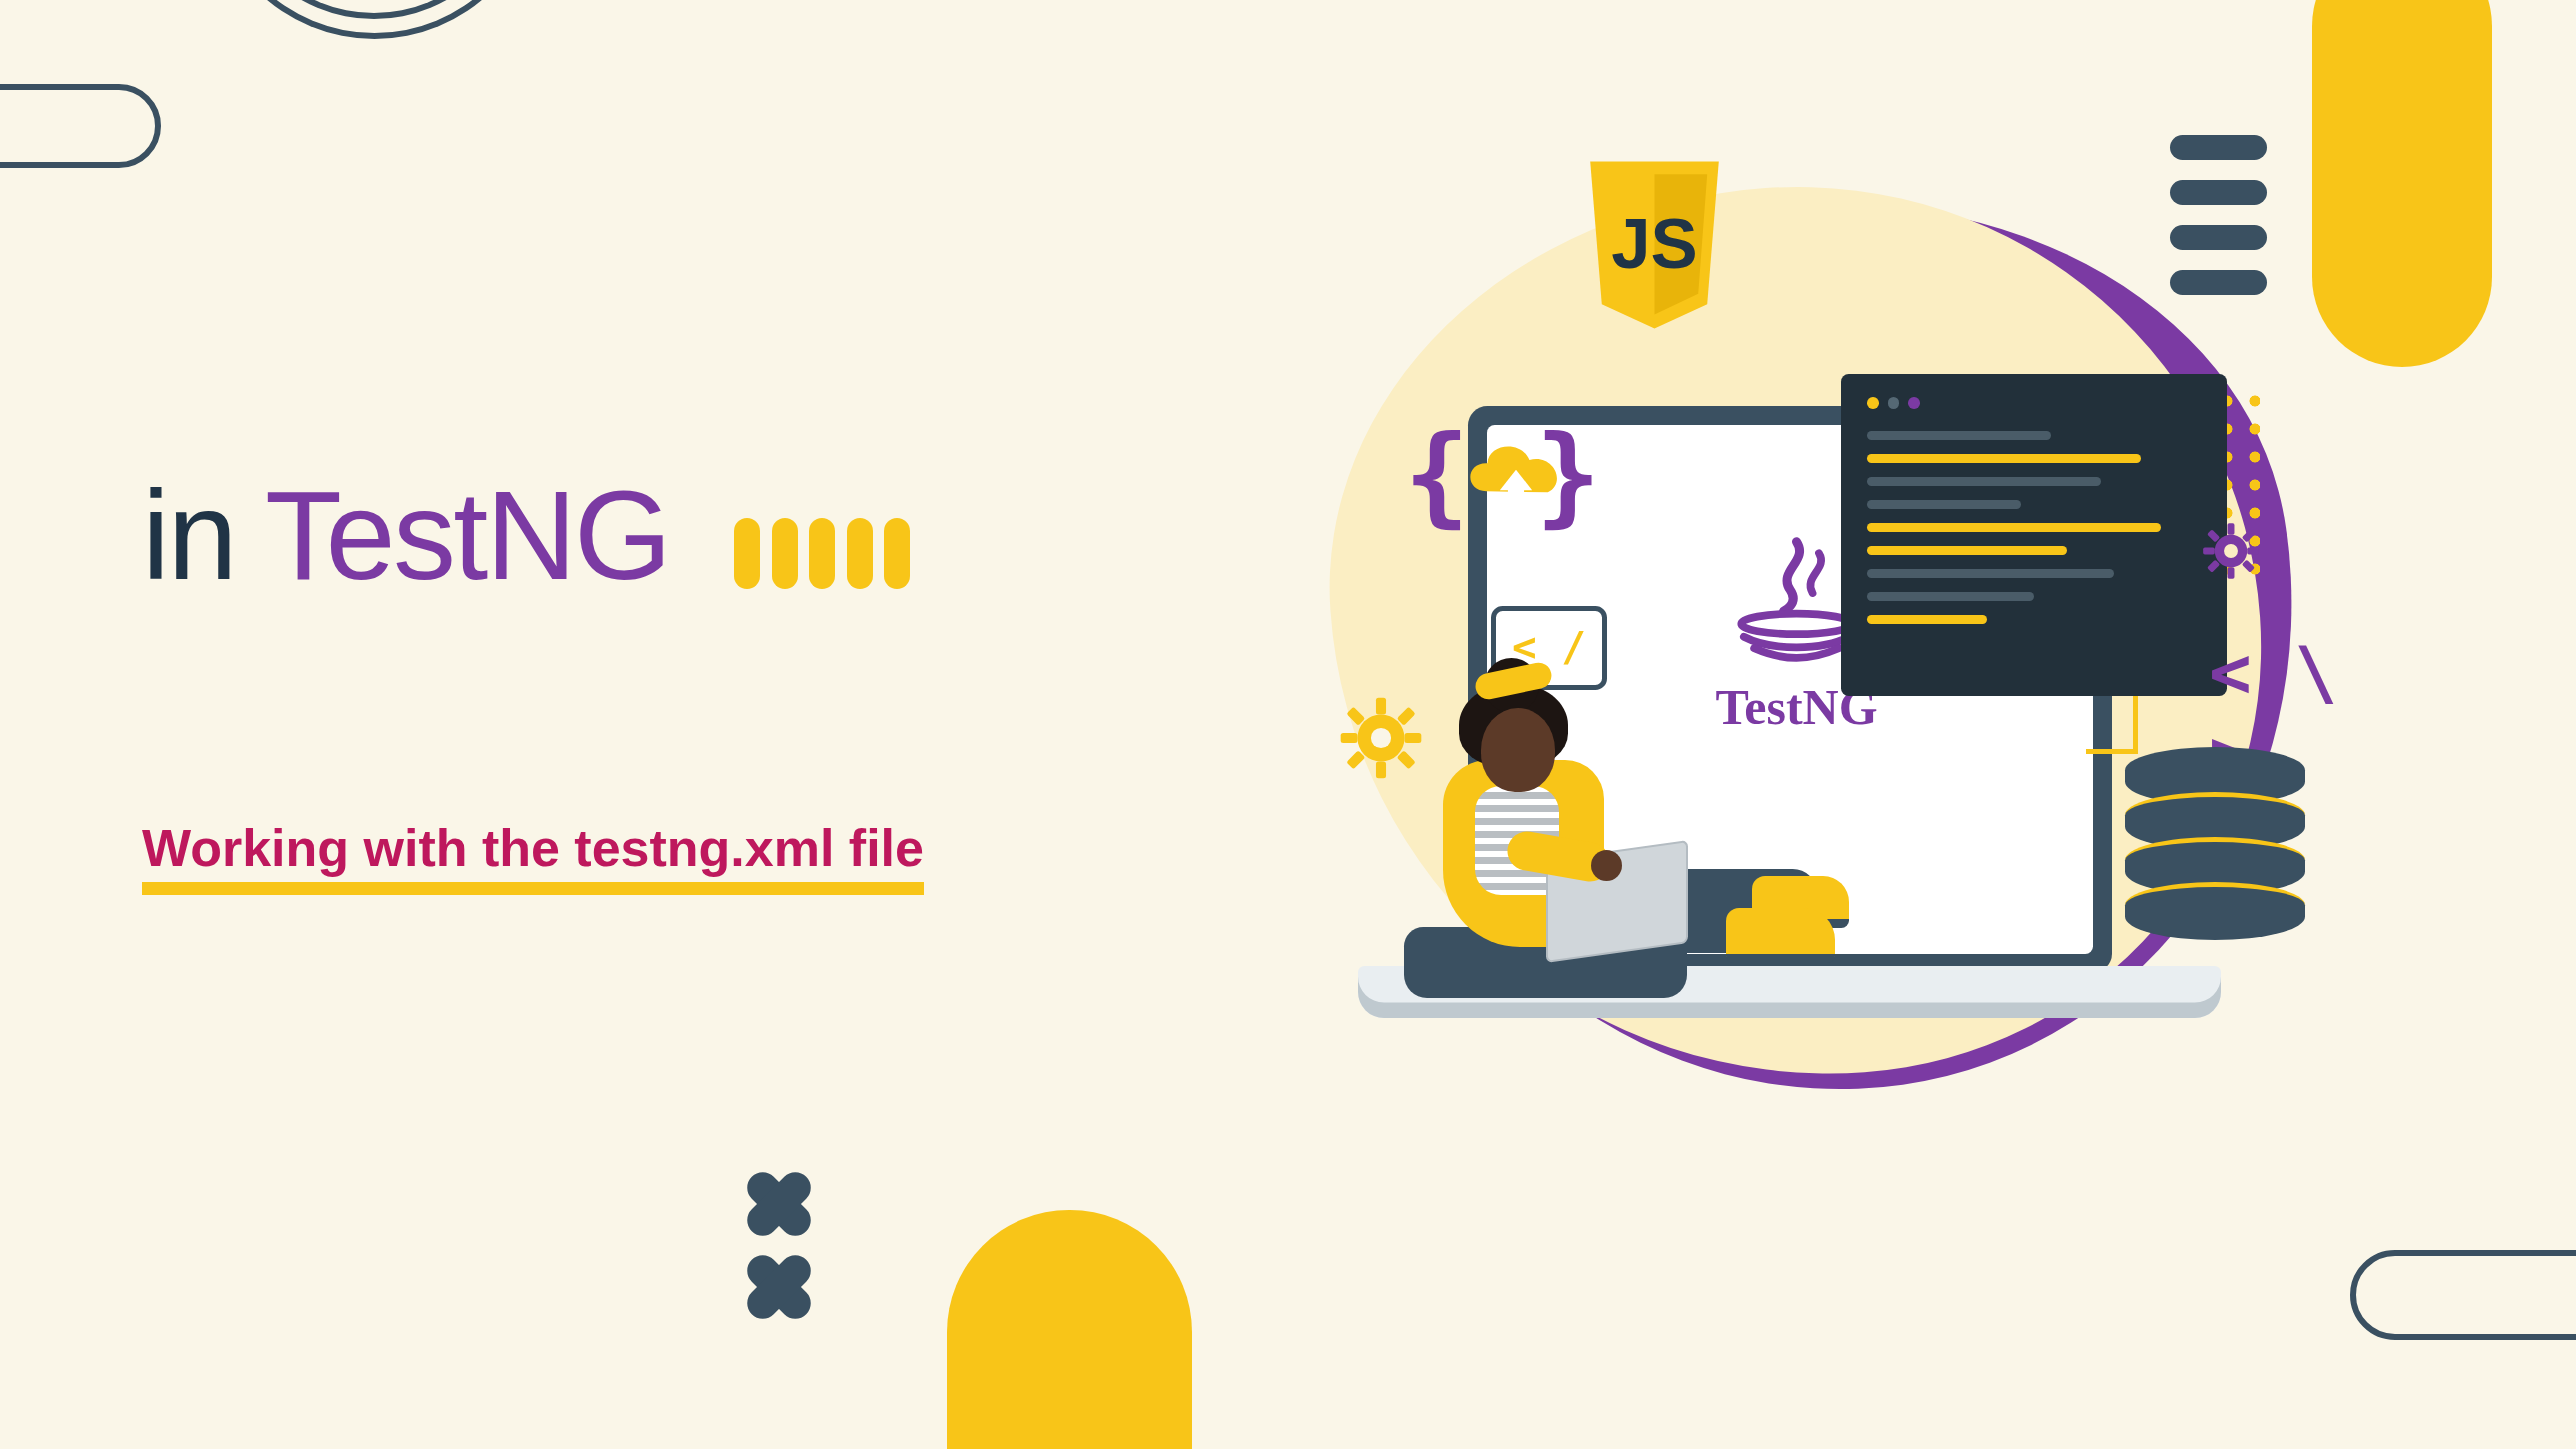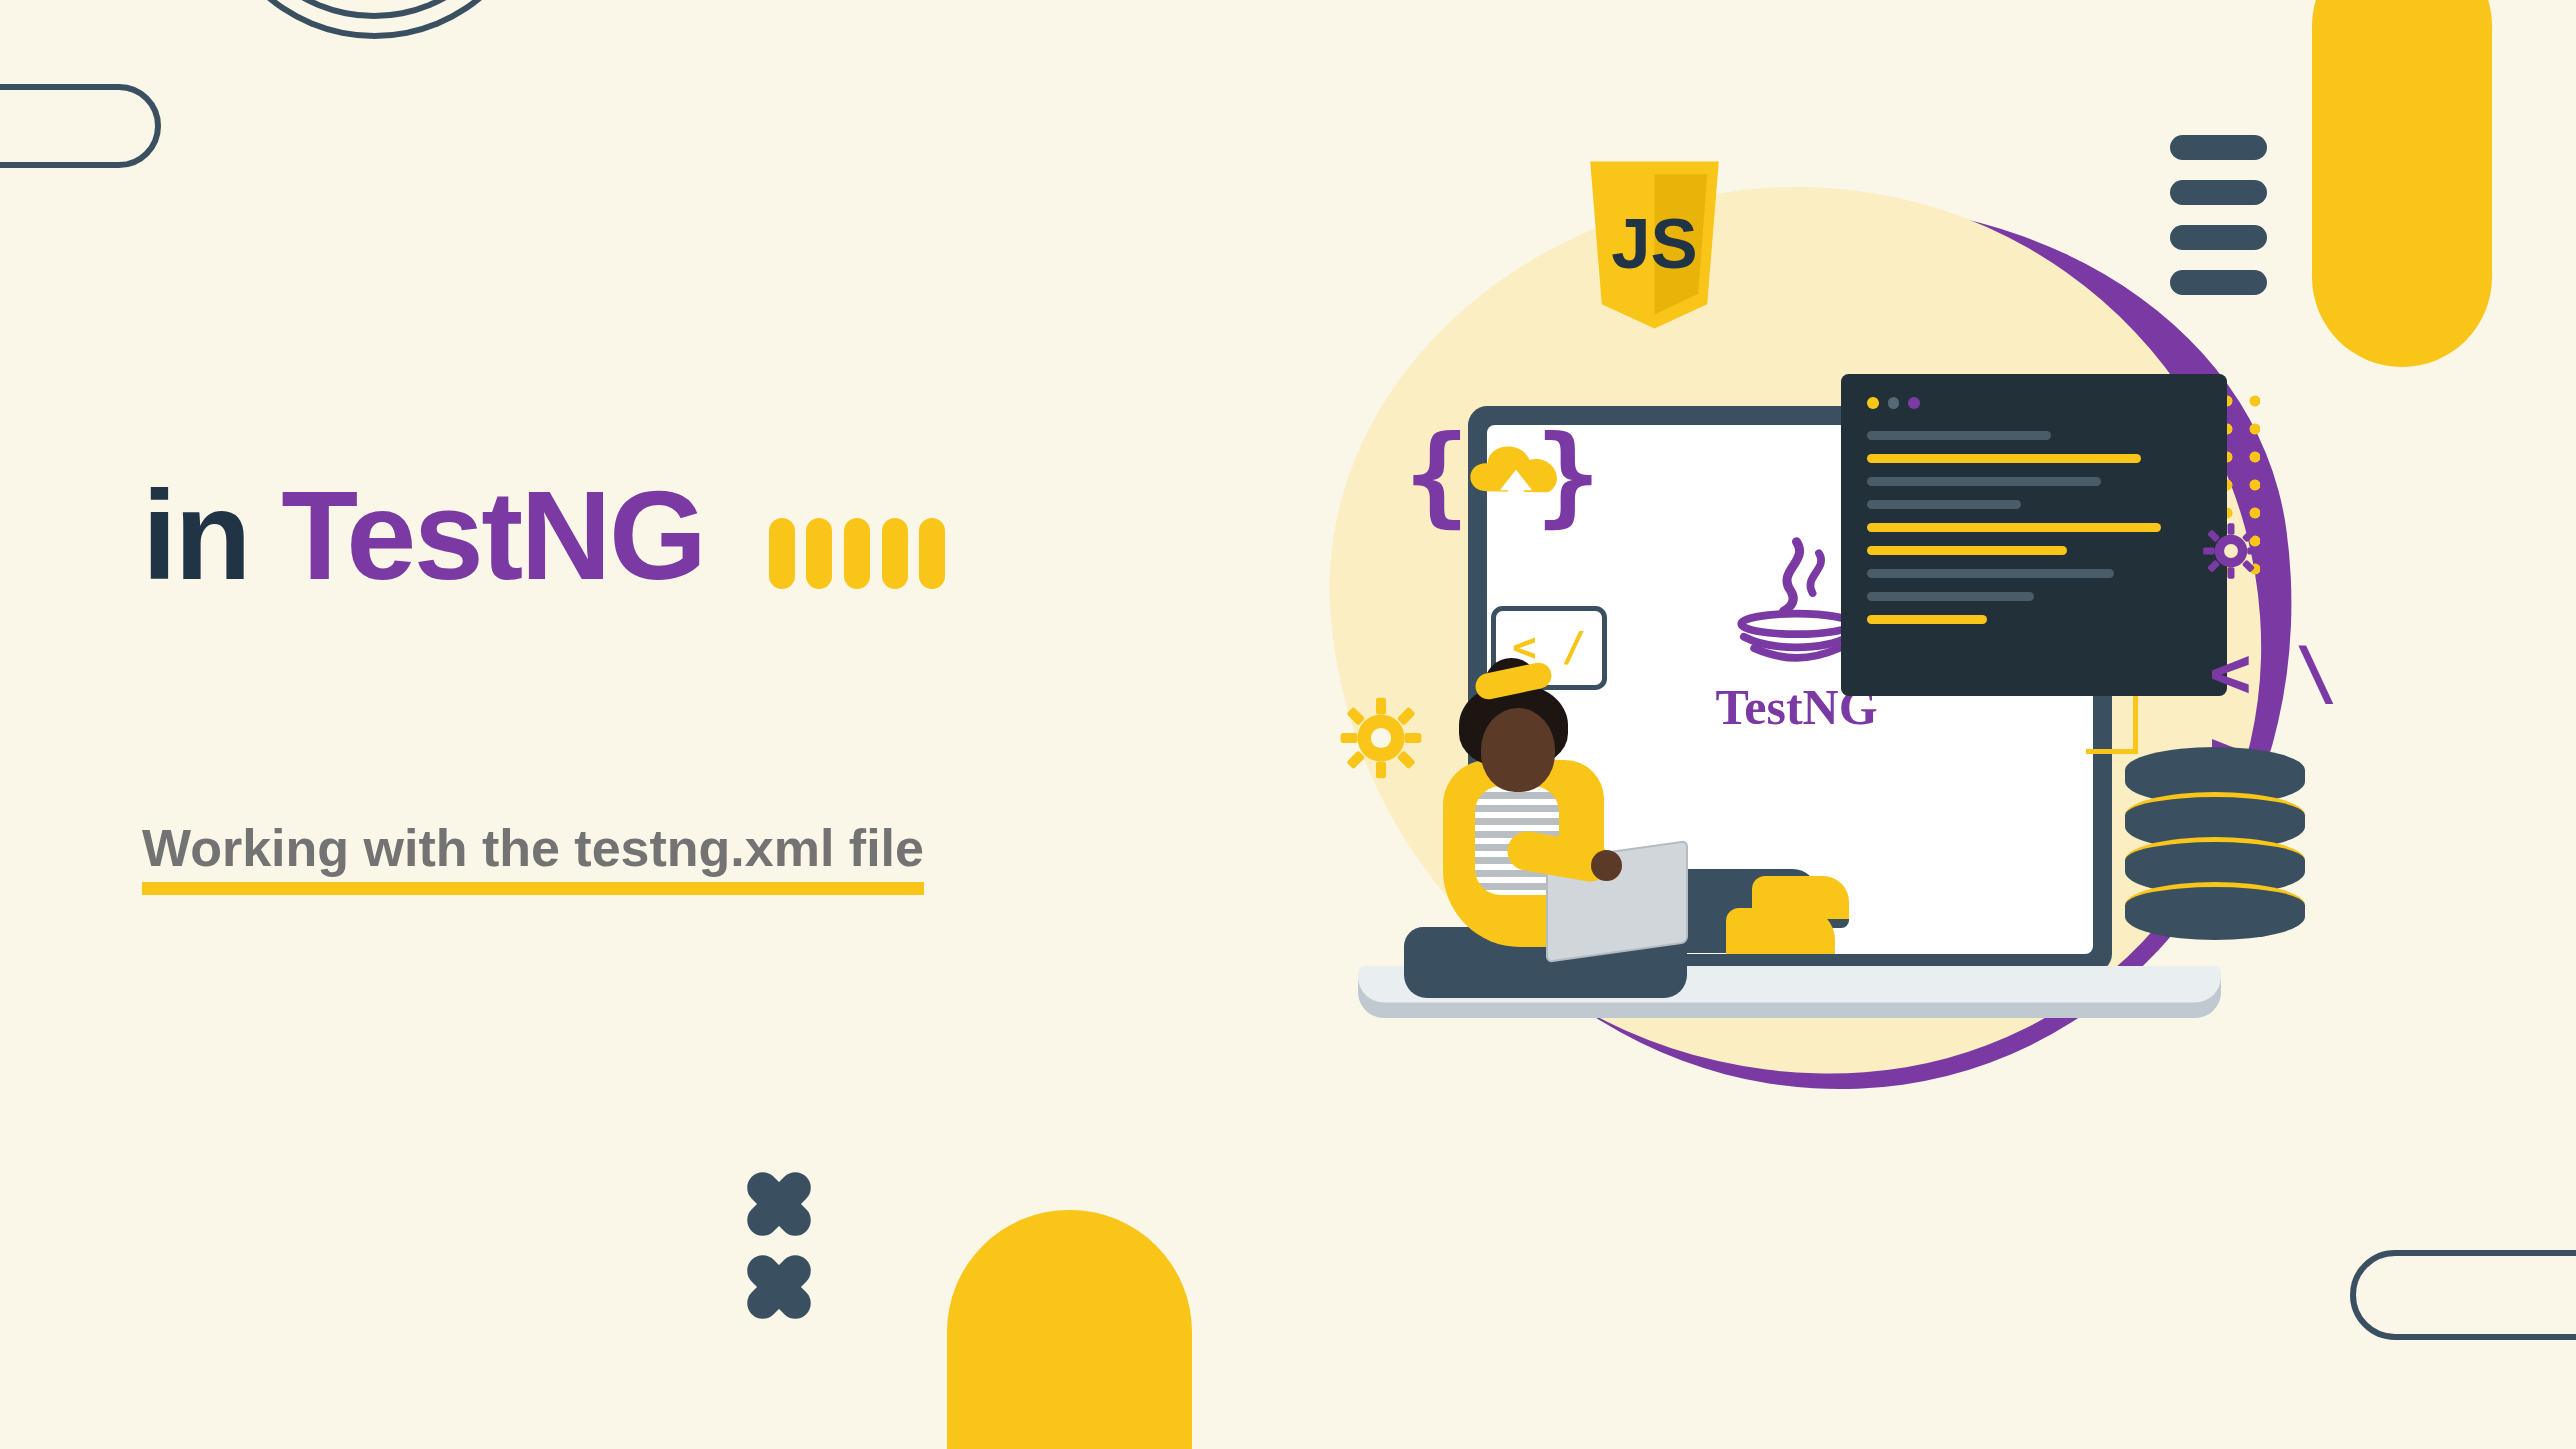--- a/index.html
+++ b/index.html
@@ -73,21 +73,21 @@
 }
 .title-line1 {
   font-size: 126px;
   font-weight: 900;
   color: #203446;
   letter-spacing: -2.6px;
   line-height: 1.0;
 }
 .title-line2 {
   font-size: 126px;
-  font-weight: 700;
+  font-weight: 400;
   color: #203446;
   letter-spacing: -2.6px;
   line-height: 1.05;
 }
 .title-line2 .purple {
   color: #7b3aa3;
 }
 .title-ticks {
   display: inline-block;
   margin-left: 32px;
@@ -102,21 +102,21 @@
   margin-right: 11.6px;
 }
 
 
 .subtitle {
   position: absolute;
   top: 818px;
   left: 142px;
   font-size: 52px;
   font-weight: 700;
-  color: #737373;
+  color: #be185d;
   padding-bottom: 3.9px;
   border-bottom: 13px solid #f8c518;
 }
 
 
 .x-marks {
   position: absolute;
   top: 1172px;
   left: 747px;
   display: flex;

